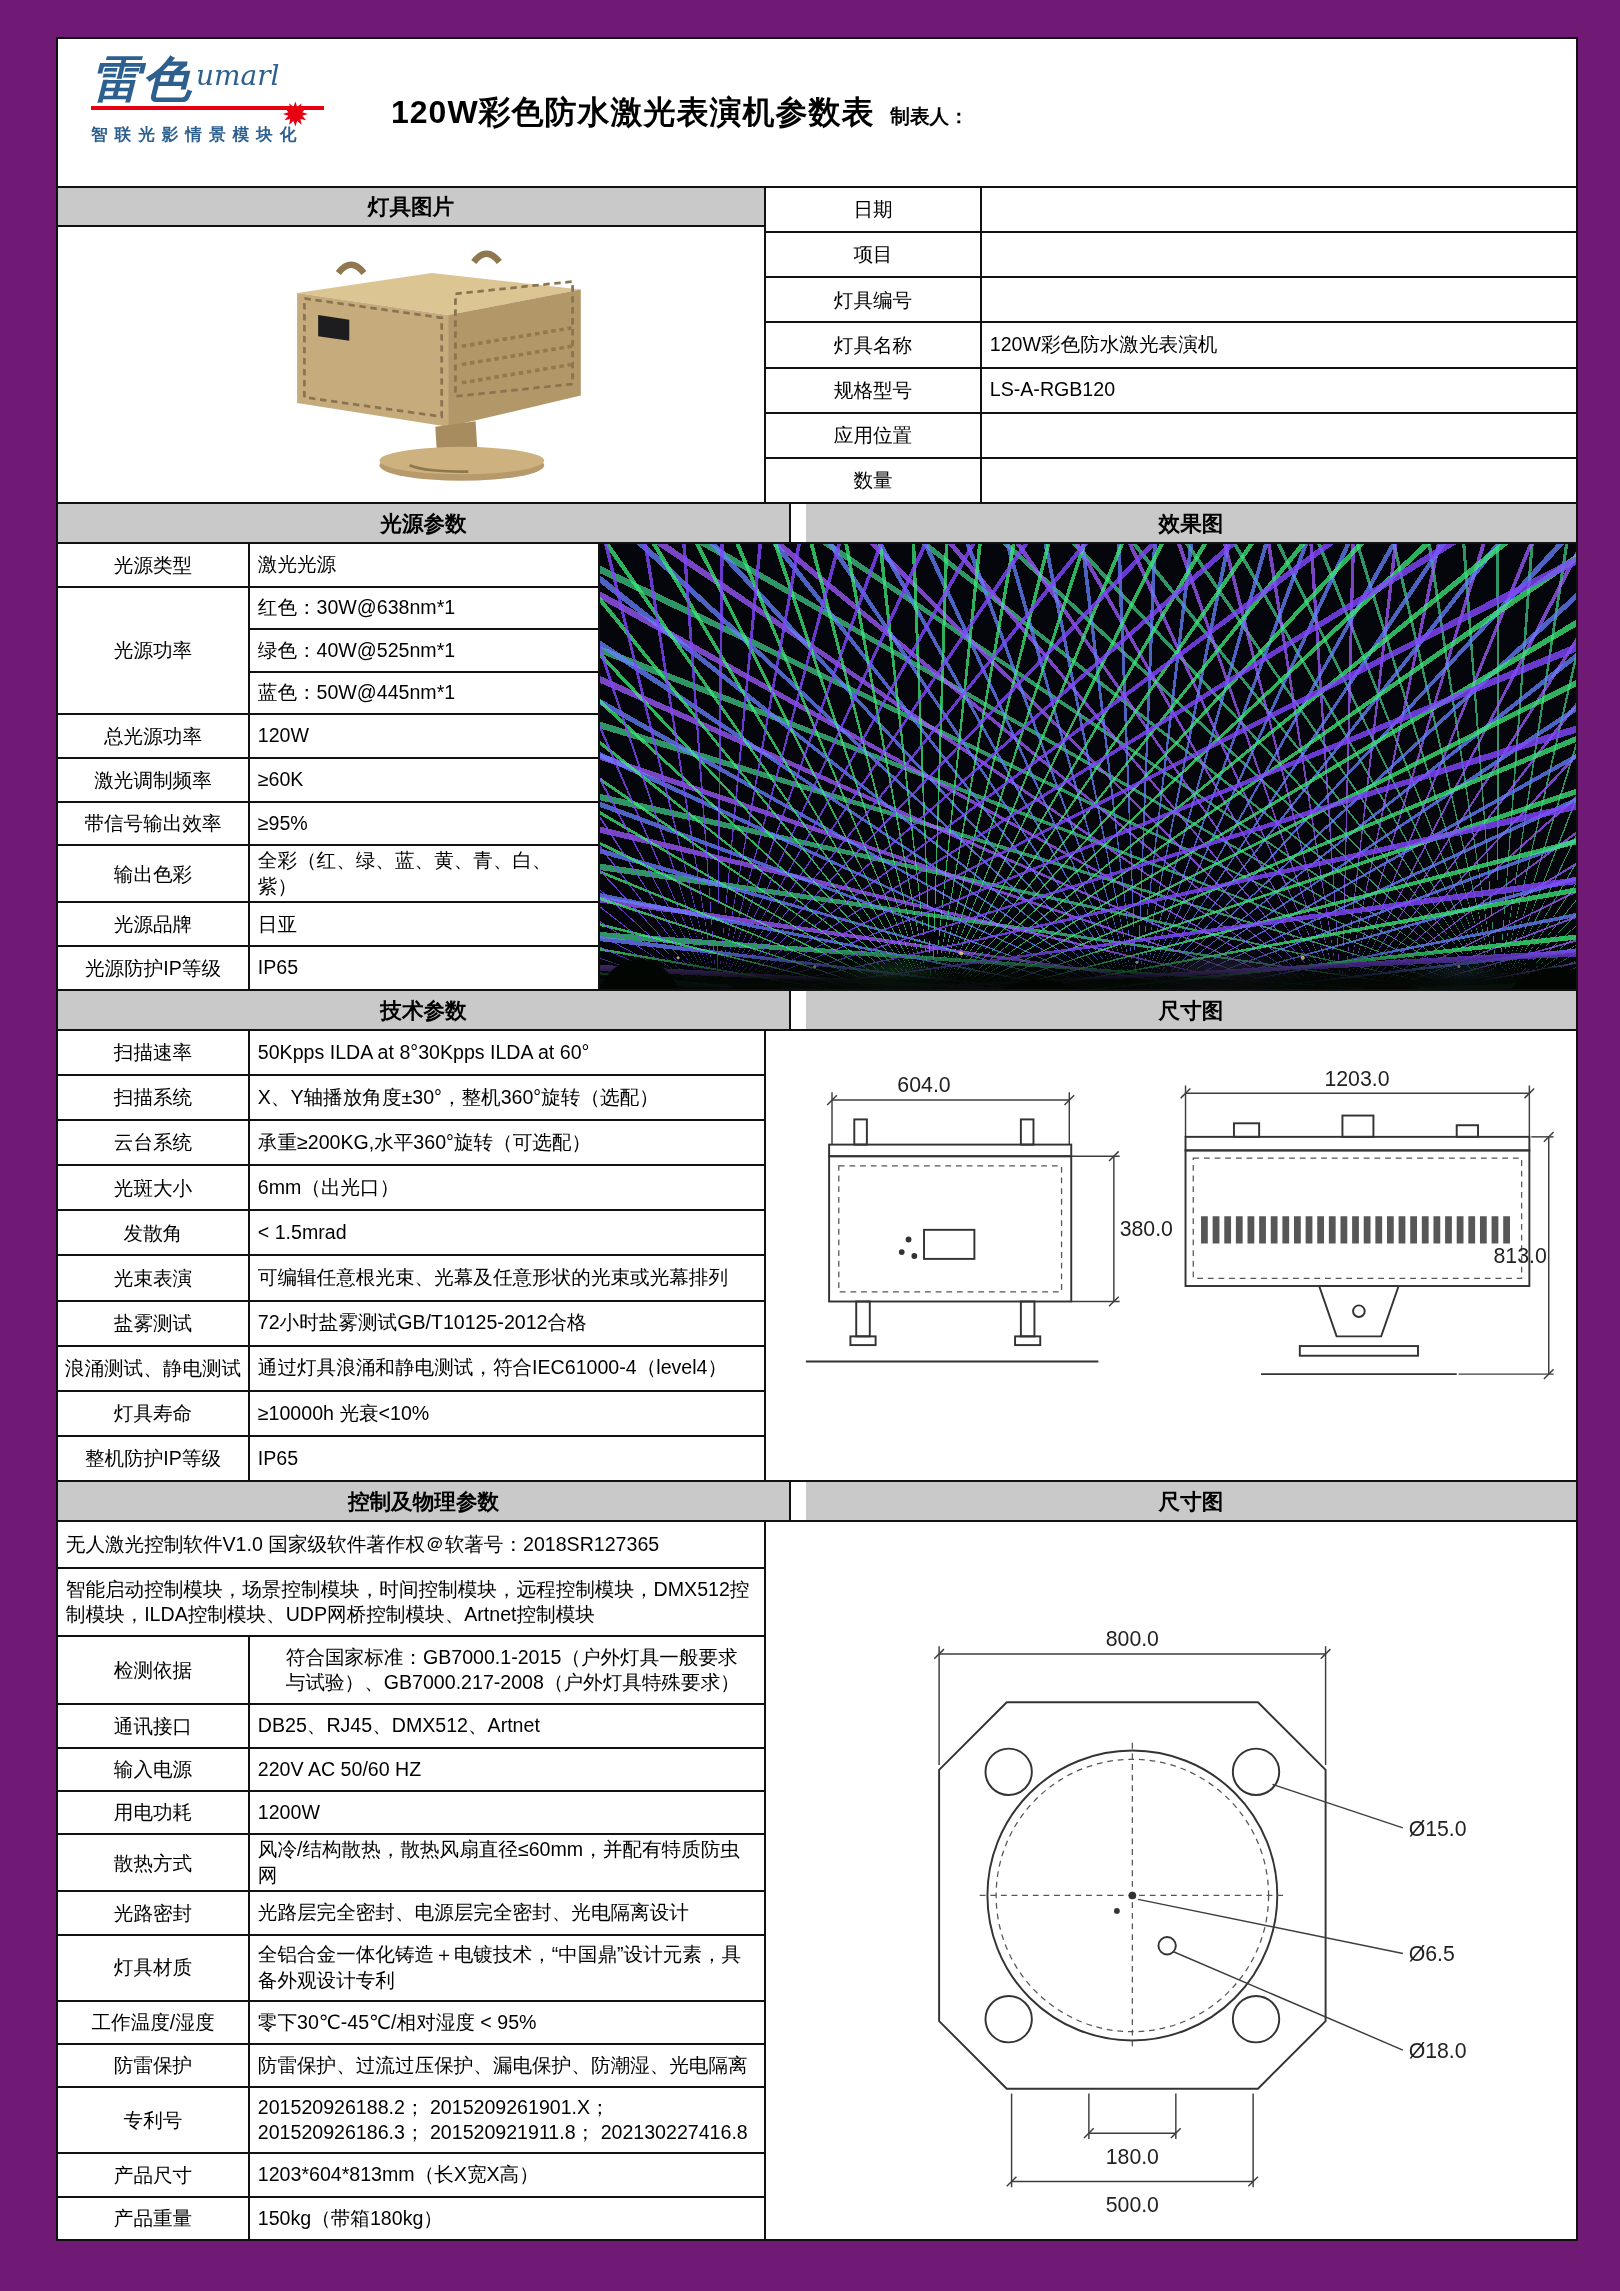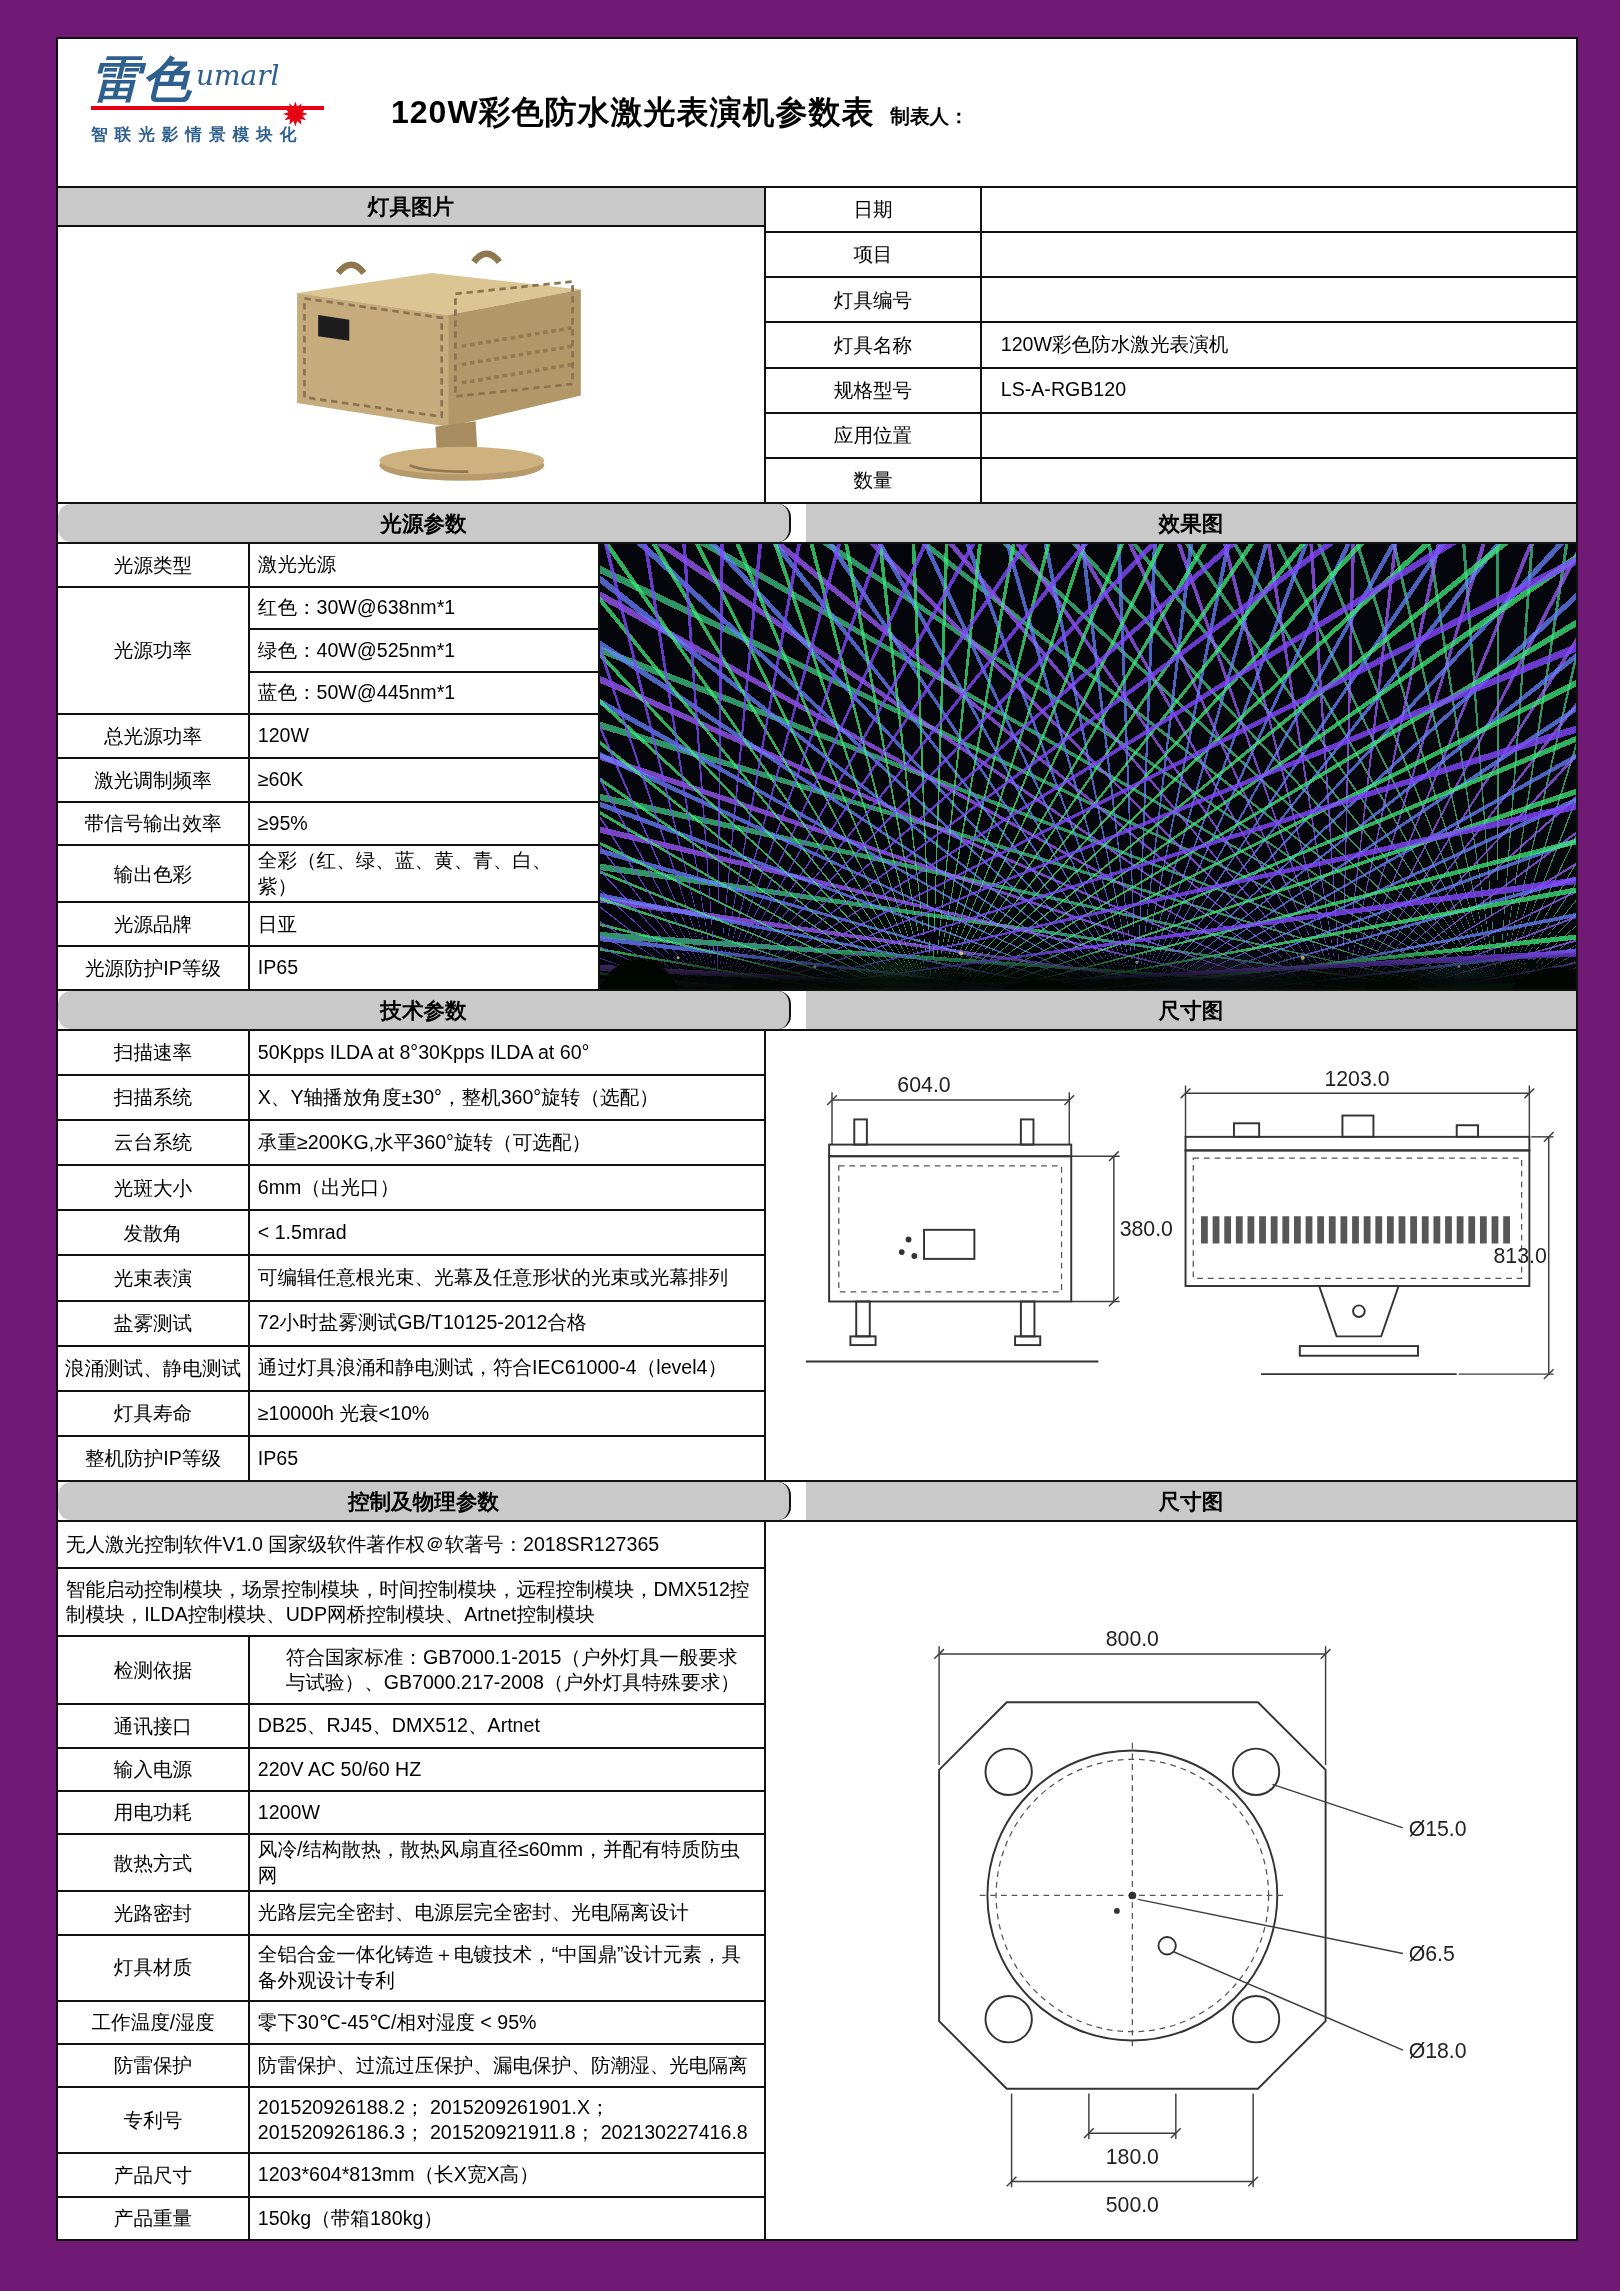--- a/index.html
+++ b/index.html
@@ -30,27 +30,27 @@
   .lbl{display:flex;align-items:center;justify-content:center;font-size:19.6px;text-align:center;
        border-right:2px solid #111;box-sizing:border-box;line-height:1.25;}
   .val{flex:1;display:flex;align-items:center;padding:2px 7.8px;font-size:19.6px;box-sizing:border-box;line-height:1.3;}
 
   
   .sec-a{height:316px;}
   .sa-left{width:708px;border-right:2px solid #111;display:flex;flex-direction:column;box-sizing:border-box;}
   .sa-left .hdr{height:39px;border-bottom:2px solid #111;}
   .img-cell{flex:1;display:flex;align-items:center;justify-content:center;overflow:hidden;}
   .info-col{flex:1;display:flex;flex-direction:column;}
-  .info-row{flex:1;display:flex;border-top:2px solid #111;box-sizing:border-box;gap:11px;}
+  .info-row{flex:1;display:flex;border-top:2px solid #111;box-sizing:border-box;}
   .info-row.first{border-top:none;}
   .info-row .lbl{width:216px;}
 
   
   .sec-hdr{height:40px;}
-  .sec-hdr .hl{width:733px;border-right:2px solid #111;border-radius:13px;}
+  .sec-hdr .hl{width:733px;border-right:2px solid #111;}
   .sec-hdr .hr{flex:1;margin-left:15px;}
 
   
   .sec-b{height:447px;}
   .sb-left{width:542px;border-right:2px solid #111;display:flex;flex-direction:column;box-sizing:border-box;}
   .prow{flex:1;display:flex;border-top:2px solid #111;box-sizing:border-box;}
   .prow.first{border-top:none;}
   .sb-left .lbl{width:192px;}
   .prow.power{flex:3;}
   .pstack{flex:1;display:flex;flex-direction:column;}

